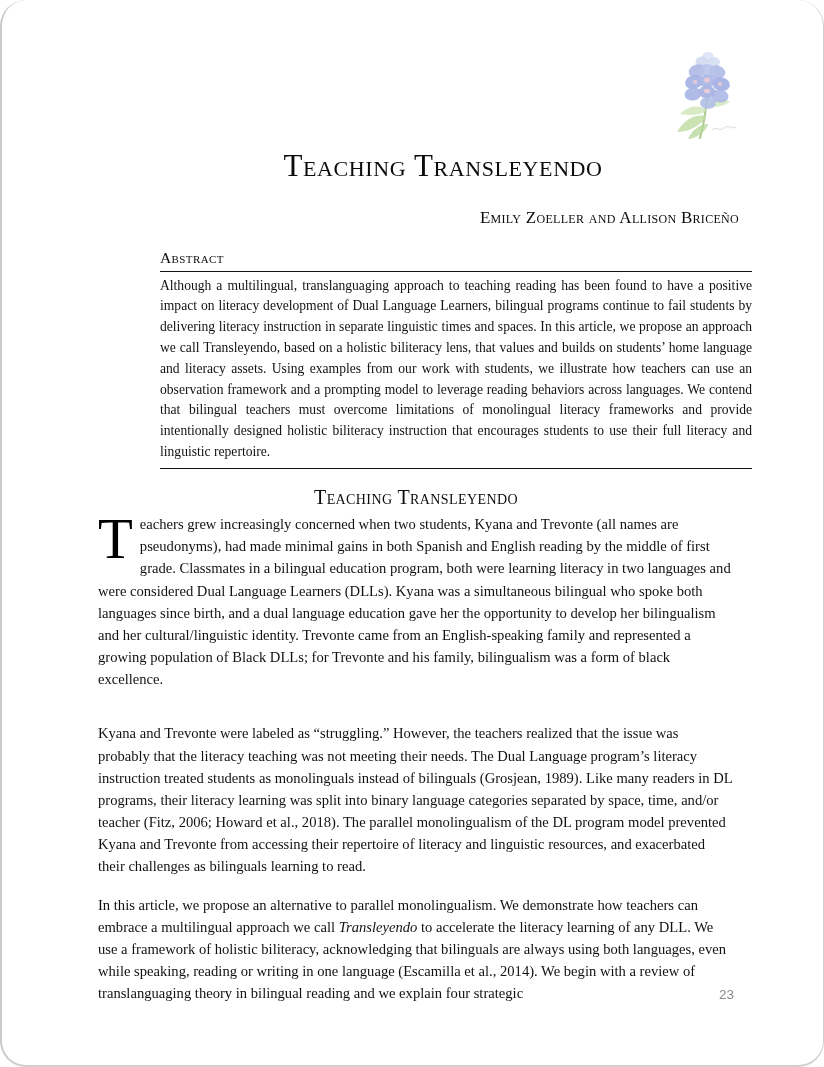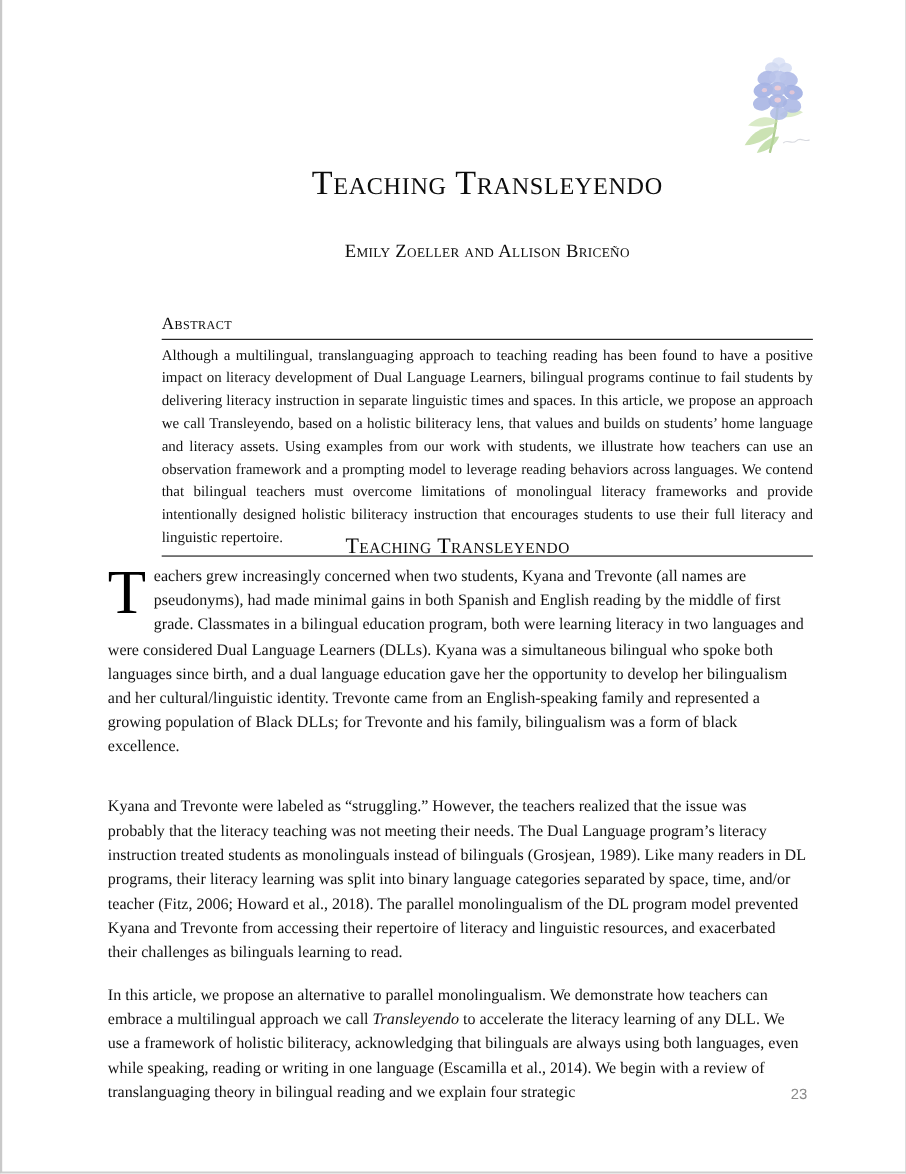--- a/index.html
+++ b/index.html
@@ -15,20 +15,21 @@
   .page {
     position: relative;
     width: 824px;
     height: 1067px;
     background: #ffffff;
     box-sizing: border-box;
     border-left: 2px solid #c9c9c9;
     border-right: 1px solid #cfcfcf;
     border-bottom: 2px solid #cfcfcf;
     overflow: hidden;
+    border-radius: 26px;
   }
 
   
   .flower-wrap {
     position: absolute;
     top: 44px;
     left: 648px;
     width: 116px;
     height: 104px;
   }
@@ -45,35 +46,34 @@
     font-size: 31px;
     font-variant: small-caps;
     letter-spacing: 0.6px;
     text-align: center;
     margin: 0;
     font-weight: normal;
     color: #0c0c0c;
     line-height: 1.15;
   }
   .authors {
-    margin: 35px 0 0 0;
+    margin: 24px 0 0 0;
     font-size: 17px;
     font-variant: small-caps;
     letter-spacing: 0.3px;
-    text-align: center;
+    text-align: right;
     color: #0c0c0c;
   }
 
   
   .abstract-block {
     position: absolute;
     top: 249px;
-    left: 145px;
+    left: 158px;
     width: 592px;
-    margin-top: 37px;
   }
   .abstract-label {
     font-size: 15.5px;
     font-variant: small-caps;
     letter-spacing: 0.4px;
     color: #0c0c0c;
     margin: 0 0 3px 0;
     line-height: 1.2;
   }
   .abstract-rule {

